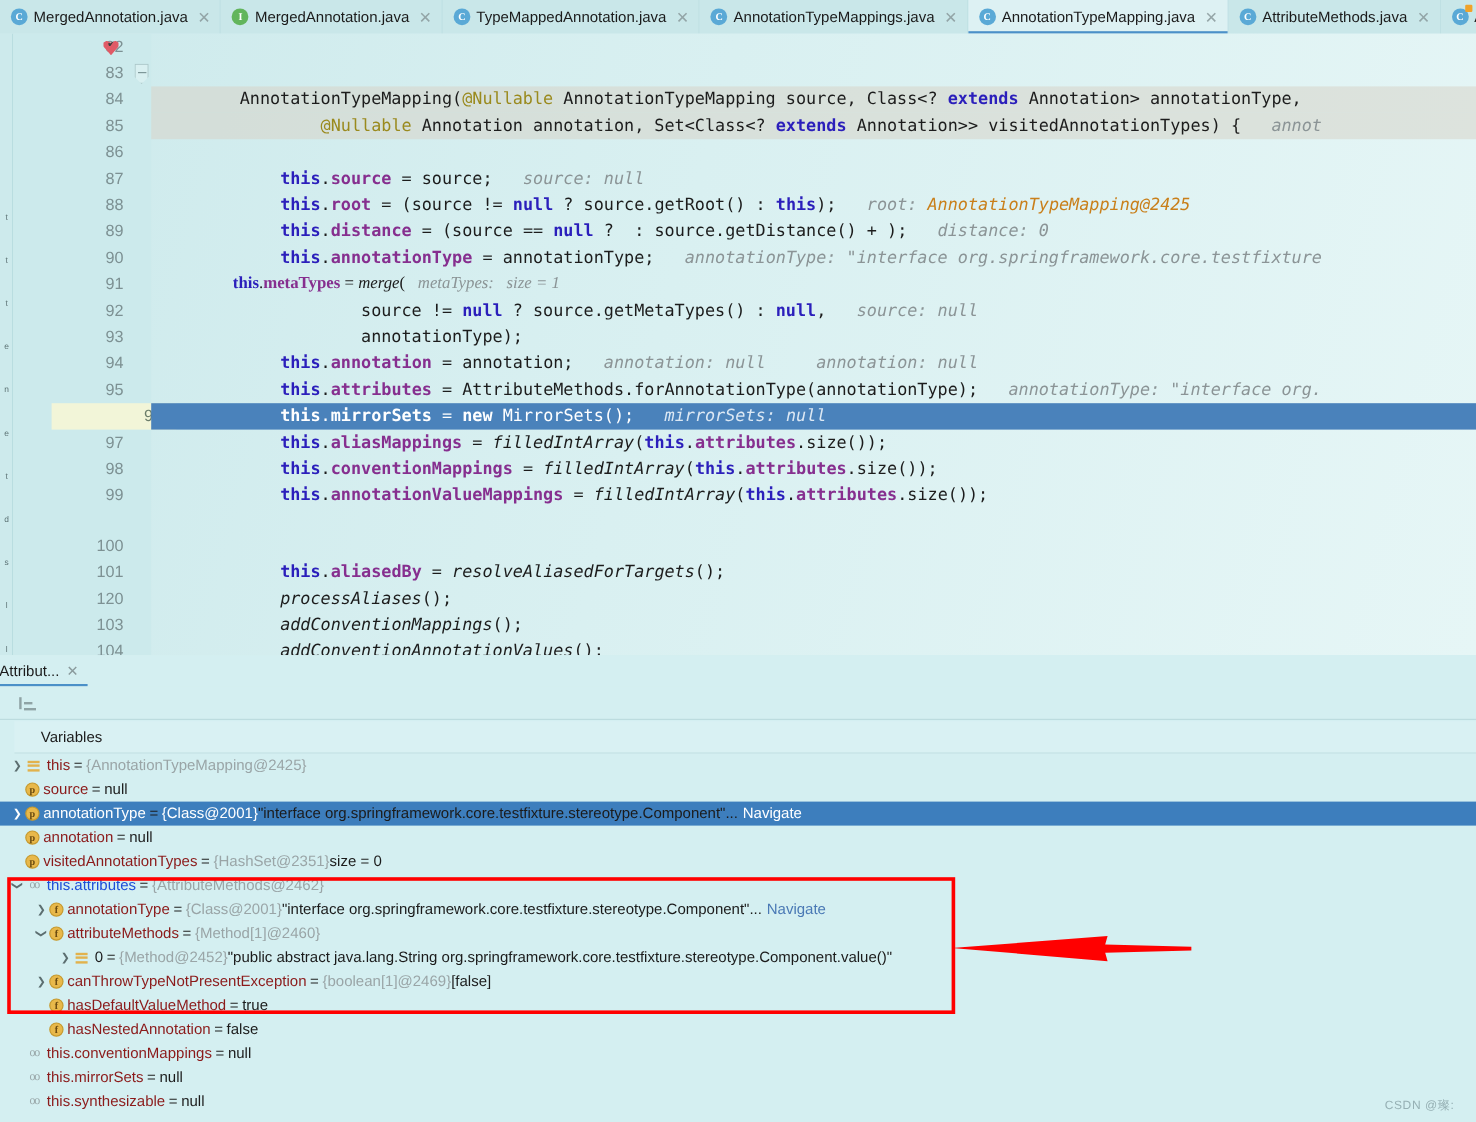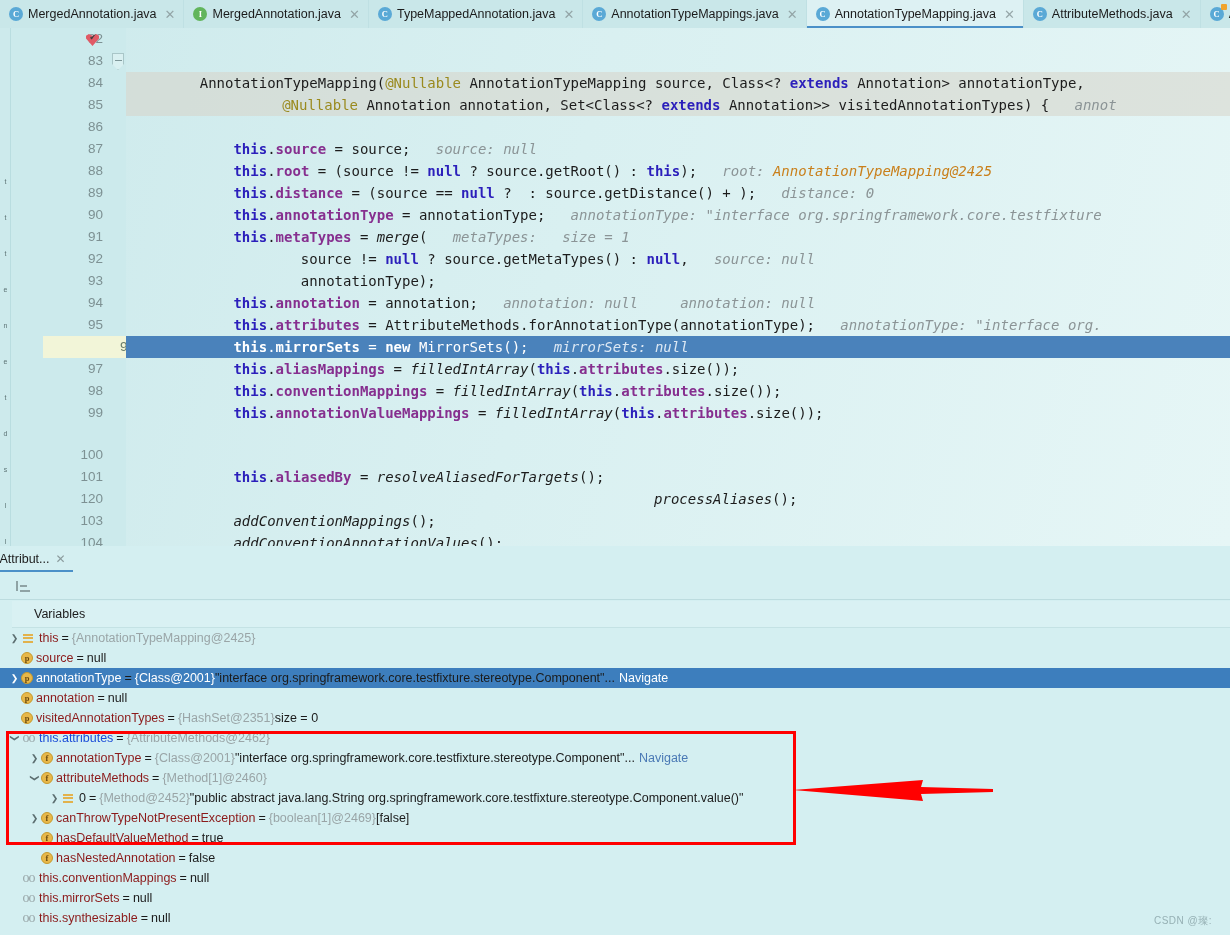--- a/index.html
+++ b/index.html
@@ -188,21 +188,21 @@
   .vicon.obj {
     position: relative; background: none;
   }
   .vicon.obj b {
     position: absolute; left: 2px; width: 10px; height: 2px; background: #e2b24c;
   }
   .vicon.obj b:nth-child(1){ top: 2px; }
   .vicon.obj b:nth-child(2){ top: 5.5px; }
   .vicon.obj b:nth-child(3){ top: 9px; }
   .vicon.oo {
-    font-size: 14px; color: #9aa8aa; letter-spacing: -1px; font-weight: normal;
+    font-size: 10px; color: #9aa8aa; letter-spacing: -1px; font-weight: normal;
   }
   .vname { color: #8b1a1a; }
   .vname.blue { color: #1d4ed8; }
   .veq { color: #1b1b1b; padding: 0 3px; }
   .vtype { color: #9aa5a7; }
   .vval { color: #1b1b1b; }
   .vnav { color: #4a79b5; padding-left: 4px; }
 
   
   .redbox {
@@ -284,21 +284,21 @@
         <div style="position: relative; height: 22px;">
           <div class="lnum">83</div>
           <div class="lrow" style="position: absolute; left: 126px; right: 0px; top: 0px;"><span style="padding-left:40px"></span></div>
         </div>
         <div style="position: relative; height: 22px;">
           <div class="lnum">84</div>
           <div class="lrow decl" style="position: absolute; left: 126px; right: 0px; top: 0px;"><span style="padding-left:40px">    AnnotationTypeMapping(<span class="ann">@Nullable</span> AnnotationTypeMapping source, Class&lt;? <span class="kw">extends</span> Annotation&gt; annotationType,</span></div>
         </div>
         <div style="position: relative; height: 22px;">
           <div class="lnum">85</div>
-          <div class="lrow decl" style="position: absolute; left: 126px; right: 0px; top: 0px;"><span style="padding-left:55px">            <span class="ann">@Nullable</span> Annotation annotation, Set&lt;Class&lt;? <span class="kw">extends</span> Annotation&gt;&gt; visitedAnnotationTypes) {</span><span class="hint">   annot</span></div>
+          <div class="lrow decl" style="position: absolute; left: 126px; right: 0px; top: 0px;"><span style="padding-left:40px">            <span class="ann">@Nullable</span> Annotation annotation, Set&lt;Class&lt;? <span class="kw">extends</span> Annotation&gt;&gt; visitedAnnotationTypes) {</span><span class="hint">   annot</span></div>
         </div>
         <div style="position: relative; height: 22px;">
           <div class="lnum">86</div>
           <div class="lrow" style="position: absolute; left: 126px; right: 0px; top: 0px;"><span style="padding-left:40px"></span></div>
         </div>
         <div style="position: relative; height: 22px;">
           <div class="lnum">87</div>
           <div class="lrow" style="position: absolute; left: 126px; right: 0px; top: 0px;"><span style="padding-left:40px">        <span class="th">this</span>.<span class="fld">source</span> = source;</span><span class="hint">   source: null</span></div>
         </div>
         <div style="position: relative; height: 22px;">
@@ -308,21 +308,21 @@
         <div style="position: relative; height: 22px;">
           <div class="lnum">89</div>
           <div class="lrow" style="position: absolute; left: 126px; right: 0px; top: 0px;"><span style="padding-left:40px">        <span class="th">this</span>.<span class="fld">distance</span> = (source == <span class="kw">null</span> ?  : source.getDistance() + );</span><span class="hint">   distance: 0</span></div>
         </div>
         <div style="position: relative; height: 22px;">
           <div class="lnum">90</div>
           <div class="lrow" style="position: absolute; left: 126px; right: 0px; top: 0px;"><span style="padding-left:40px">        <span class="th">this</span>.<span class="fld">annotationType</span> = annotationType;</span><span class="hint">   annotationType: "interface org.springframework.core.testfixture</span></div>
         </div>
         <div style="position: relative; height: 22px;">
           <div class="lnum">91</div>
-          <div class="lrow" style="position: absolute; left: 126px; right: 0px; top: 0px;"><span style="padding-left:40px">        <span class="th">this</span>.<span class="fld">metaTypes</span> = <span class="mth">merge</span>(</span><span class="hint">   metaTypes:   size = 1</span></div>
+          <div class="lrow" style="position: absolute; left: 126px; right: 0px; top: 0px; font-family: Liberation Serif, serif;"><span style="padding-left:40px">        <span class="th">this</span>.<span class="fld">metaTypes</span> = <span class="mth">merge</span>(</span><span class="hint">   metaTypes:   size = 1</span></div>
         </div>
         <div style="position: relative; height: 22px;">
           <div class="lnum">92</div>
           <div class="lrow" style="position: absolute; left: 126px; right: 0px; top: 0px;"><span style="padding-left:40px">                source != <span class="kw">null</span> ? source.getMetaTypes() : <span class="kw">null</span>,</span><span class="hint">   source: null</span></div>
         </div>
         <div style="position: relative; height: 22px;">
           <div class="lnum">93</div>
           <div class="lrow" style="position: absolute; left: 126px; right: 0px; top: 0px;"><span style="padding-left:40px">                annotationType);</span></div>
         </div>
         <div style="position: relative; height: 22px;">
@@ -351,21 +351,21 @@
         </div>
         <div style="position: relative; height: 22px; margin-top: 20px;">
           <div class="lnum">100</div>
         </div>
         <div style="position: relative; height: 22px;">
           <div class="lnum">101</div>
           <div class="lrow" style="position: absolute; left: 126px; right: 0px; top: 0px;"><span style="padding-left:40px">        <span class="th">this</span>.<span class="fld">aliasedBy</span> = <span class="mth">resolveAliasedForTargets</span>();</span></div>
         </div>
         <div style="position: relative; height: 22px;">
           <div class="lnum">120</div>
-          <div class="lrow" style="position: absolute; left: 126px; right: 12px; top: 0px; text-align: center;"><span style="padding-left:40px">        <span class="mth">processAliases</span>();</span></div>
+          <div class="lrow" style="position: absolute; left: 126px; right: 12px; top: 0px;"><span style="padding-left:40px">        <span class="mth">processAliases</span>();</span></div>
         </div>
         <div style="position: relative; height: 22px;">
           <div class="lnum">103</div>
           <div class="lrow" style="position: absolute; left: 126px; right: 0px; top: 0px;"><span style="padding-left:40px">        <span class="mth">addConventionMappings</span>();</span></div>
         </div>
         <div style="position: relative; height: 22px;">
           <div class="lnum">104</div>
           <div class="lrow" style="position: absolute; left: 126px; right: 0px; top: 0px;"><span style="padding-left:40px">        <span class="mth">addConventionAnnotationValues</span>();</span></div>
         </div>
         <div style="position: relative; height: 22px; margin-top: 28px;">

